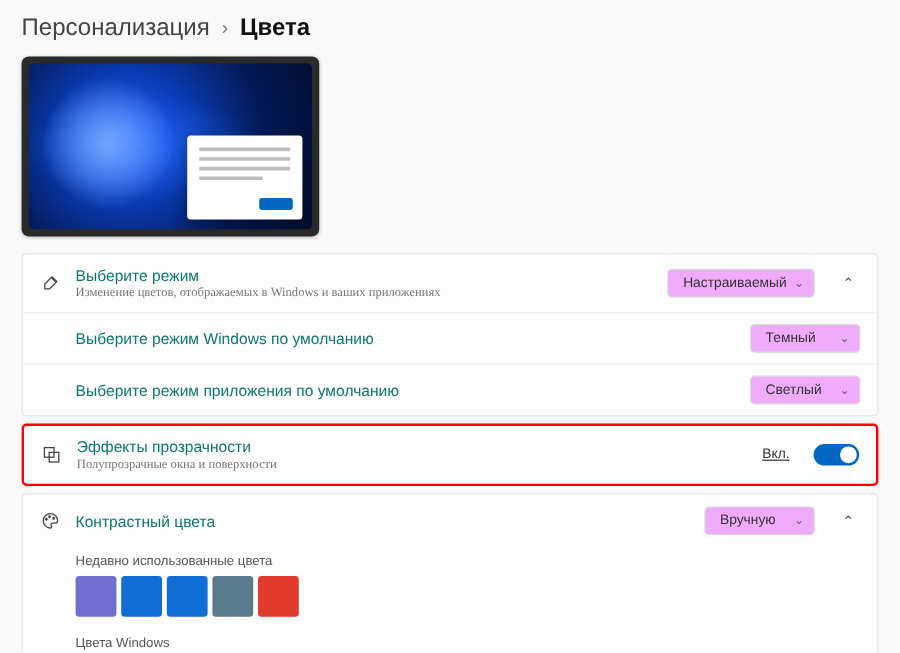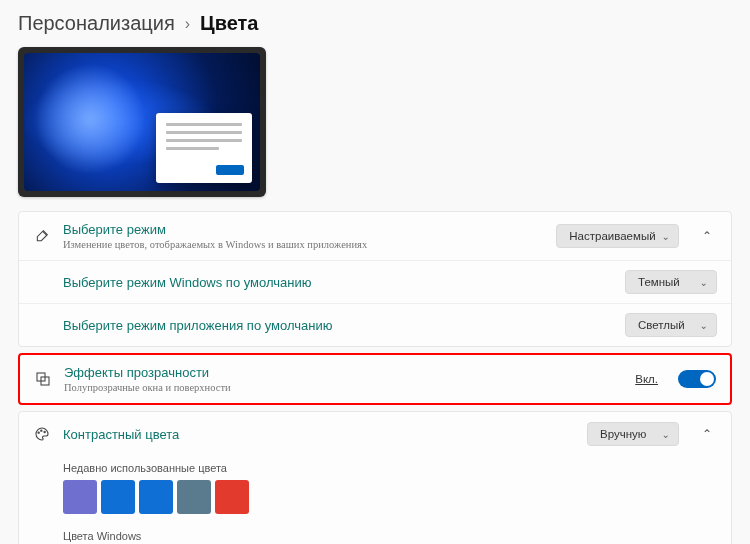--- a/index.html
+++ b/index.html
@@ -81,21 +81,21 @@
     gap:12px;
   }
   .row-icon { width:18px; display:flex; justify-content:center; color:#444;}
   .row-text { flex:1; }
   .row-title { font-size: 13px; color:#0f766e; }
   .row-desc { font-size: 10.5px; color:#777; margin-top:2px;font-family:Liberation Serif, serif; }
   .select {
     display:flex; align-items:center; gap:6px;
     border:1px solid #d9d9d9; border-radius:4px;
     padding: 5px 8px 5px 12px;
-    font-size:11.5px; background:#e5e5e5; color:#333;
+    font-size:11.5px; background:#f0abfc; color:#333;
     min-width: 92px; justify-content:space-between;
   }
   .select .chev { font-size:10px; color:#666; }
   .expand { width:20px; text-align:center; color:#555; font-size:12px; margin-left:6px;}
 
   .highlight { border: 2.5px solid #ff0000; border-radius:4px; margin-bottom:6px; }
 
   .toggle {
     width: 38px; height: 18px; border-radius: 10px;
     background: #0067c0; position: relative; margin-left:8px;

